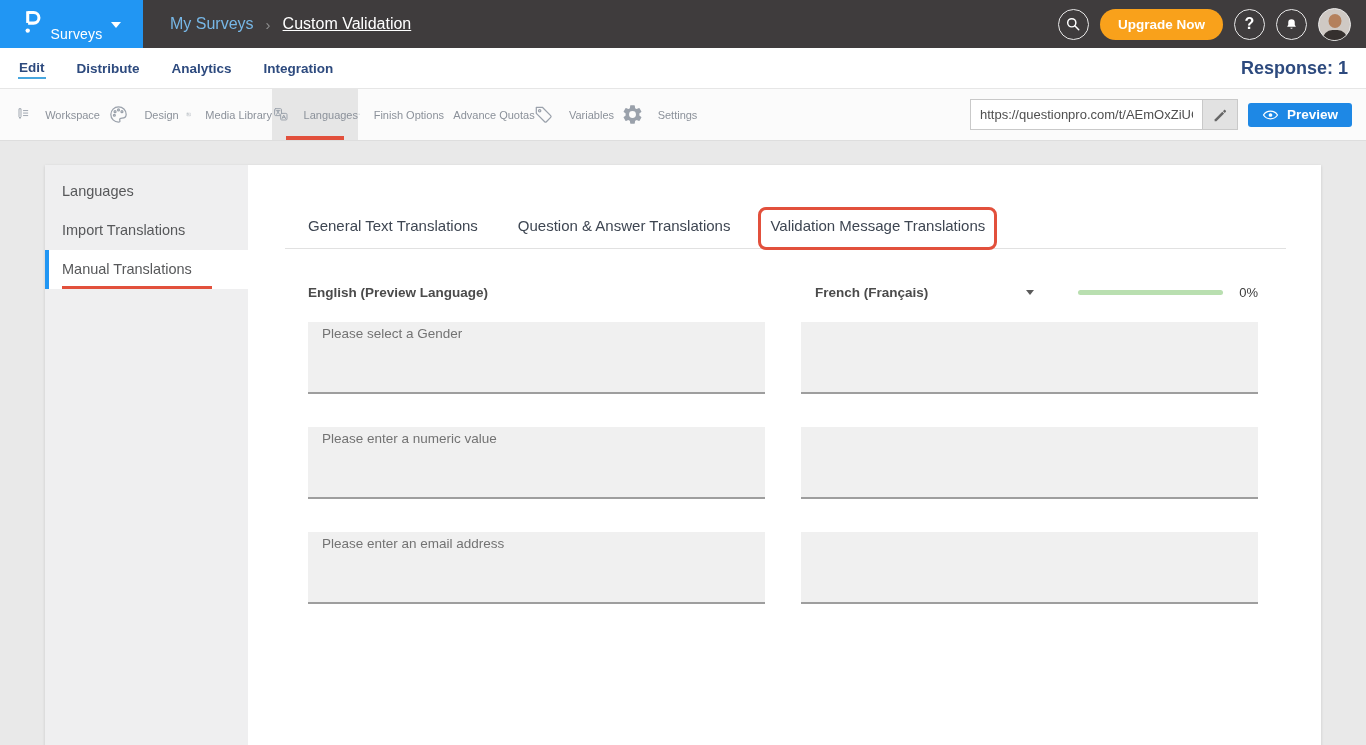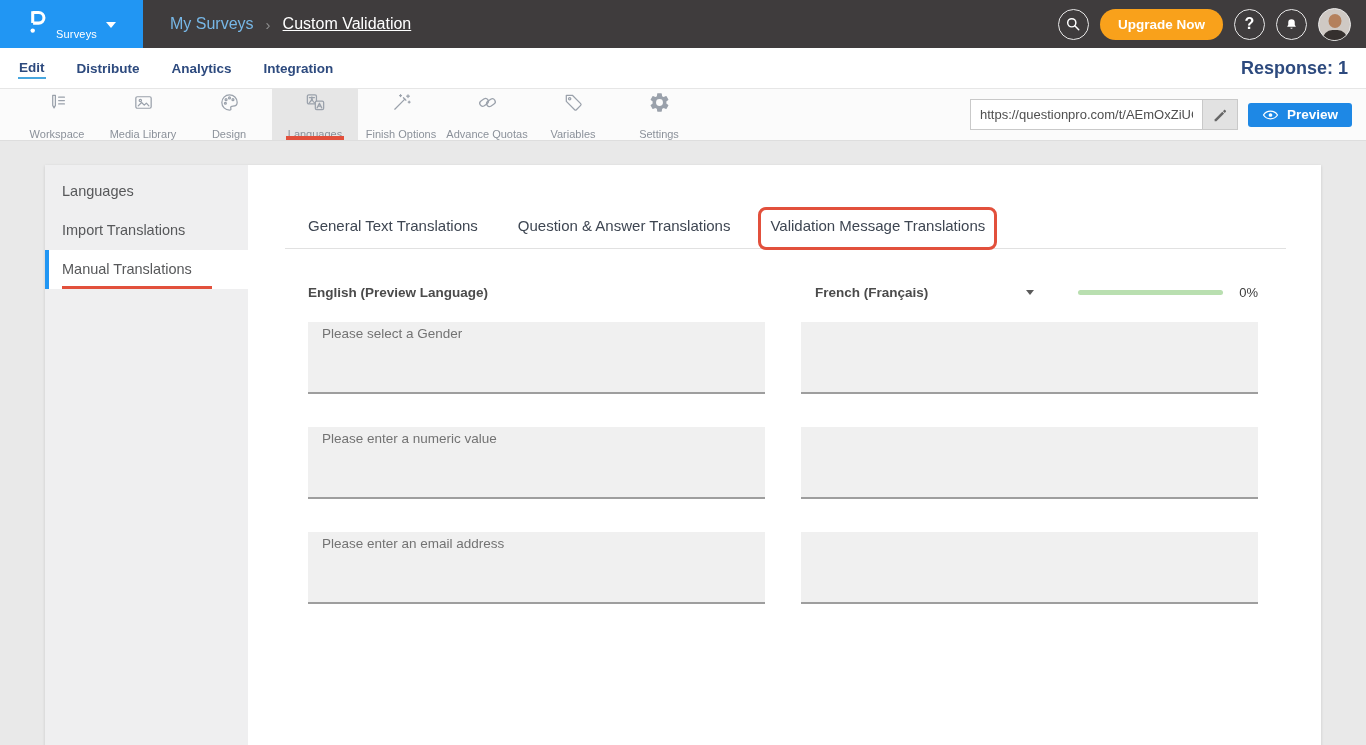--- a/index.html
+++ b/index.html
@@ -2,21 +2,21 @@
 <html><head>
 <meta charset="utf-8">
 <style>
   * { box-sizing: border-box; margin: 0; padding: 0; }
   html,body { width:1366px; height:745px; overflow:hidden; }
   body { font-family:"Liberation Sans", sans-serif; background:#e9e9e9; position:relative; }
 
   
   .header { height:48px; background:#3f3c3d; display:flex; align-items:center; }
   .logo-block { width:143px; height:48px; background:#2196f3; display:flex; align-items:center; justify-content:center; gap:9px; cursor:pointer; }
-  .logo-block .product { color:#fff; font-size:11px; font-weight:500; letter-spacing:.2px;margin-top:20px; }
+  .logo-block .product { color:#fff; font-size:14px; font-weight:500; letter-spacing:.2px;margin-top:20px; }
   .caret-down-white { width:0; height:0; border-left:5px solid transparent; border-right:5px solid transparent; border-top:6px solid #fff; margin-top:2px; }
   .breadcrumb { margin-left:27px; font-size:16px; display:flex; align-items:center; gap:12px; }
   .breadcrumb .parent { color:#77b7e6; cursor:pointer; }
   .breadcrumb .sep { color:#8f8f8f; font-size:15px; }
   .breadcrumb .current { color:#ffffff;text-decoration:underline; }
   .header-right { margin-left:auto; margin-right:15px; display:flex; align-items:center; gap:11px; }
   .icon-circle { width:31px; height:31px; border-radius:50%; border:1.6px solid #e8e8e8; display:flex; align-items:center; justify-content:center; color:#fff; cursor:pointer; }
   .icon-circle.help { font-size:16px; font-weight:bold; }
   .upgrade-btn { height:31px; background:#f9a11b; border:none; border-radius:16px; color:#fff; font-weight:bold; font-size:13.5px; padding:0 18px; cursor:pointer; font-family:inherit; }
   .avatar { width:33px; height:33px; border-radius:50%; border:1.6px solid #e8e8e8; background:#cfc9c4; position:relative; overflow:hidden; cursor:pointer; }
@@ -24,21 +24,21 @@
   .avatar .shoulders { position:absolute; bottom:-3px; left:50%; transform:translateX(-50%); width:25px; height:13px; border-radius:10px 10px 0 0; background:#35302e; }
 
   
   .navbar { height:41px; background:#fff; border-bottom:1px solid #e6e6e6; display:flex; align-items:center; padding:0 18px; gap:30px; }
   .nav-item { font-size:13.5px; font-weight:600; color:#2d4a7e; cursor:pointer; padding:2px 1px; }
   .nav-item.active { border-bottom:2px solid #46a6df; }
   .response { margin-left:auto; font-size:18px; font-weight:600; color:#2d4a7e; }
 
   
   .toolbar { height:52px; background:#fbfbfb; border-bottom:1px solid #dedede; display:flex; align-items:stretch; padding-left:14px; }
-  .tool-item { width:86px; display:flex; flex-direction:column; align-items:center; justify-content:flex-end; gap:14px; cursor:pointer; position:relative; }
+  .tool-item { width:86px; display:flex; flex-direction:row; align-items:center; justify-content:center; gap:14px; cursor:pointer; position:relative; }
   .tool-item .t-label { font-size:11px; color:#8b919a; white-space:nowrap; }
   .tool-item svg { stroke:#9aa1ab; fill:none; stroke-width:1.3; stroke-linecap:round; stroke-linejoin:round; }
   .tool-item.active { background:#e6e6e6; }
   .red-underline-toolbar { position:absolute; bottom:0; left:50%; transform:translateX(-50%); width:58px; height:4px; background:#e2503c; }
   .toolbar-right { margin-left:auto; display:flex; align-items:center; margin-right:14px; gap:10px; }
   .url-group { display:flex; align-items:stretch; height:31px; }
   .url-input { width:232px; border:1px solid #c9c9c9; border-right:none; background:#fff; font-size:13px; color:#4f4f4f; padding:0 9px; font-family:inherit; outline:none; }
   .url-edit { width:36px; background:#e2e2e2; border:1px solid #c9c9c9; display:flex; align-items:center; justify-content:center; cursor:pointer; }
   .preview-btn { height:24px; background:#1e88e5; border:none; border-radius:3px; color:#fff; font-size:13.5px; font-weight:600; padding:0 14px; display:flex; align-items:center; gap:8px; cursor:pointer; font-family:inherit; }
 
@@ -131,36 +131,36 @@
   <div class="tool-item">
     <svg width="23" height="23" viewBox="0 0 24 24">
         <path d="M7 4.5v10.5l1.4 2.6 1.4-2.6V4.5z"></path>
         <path d="M13.2 6.5h6M13.2 10h6M13.2 13.5h6"></path>
       </svg>
     <span class="t-label">Workspace</span>
   </div>
 
   <div class="tool-item">
     <svg width="23" height="23" viewBox="0 0 24 24">
-        <rect x="4" y="6" width="16" height="12" rx="1.5"></rect>
-        <circle cx="8.7" cy="10" r="1.2"></circle>
-        <path d="M6.5 15.5l3.5-3.5 2.8 2.8 2.2-2.2 2.6 2.9"></path>
-      </svg>
-    <span class="t-label">Media Library</span>
-  </div>
-
-  <div class="tool-item">
-    <svg width="23" height="23" viewBox="0 0 24 24">
         <path d="M12 4a8 8 0 1 0 0 16c1.3 0 1.8-.9 1.4-1.8-.5-1.1 0-2 1.1-2.2 1.7-.3 5.5.5 5.5-4C20 7.2 16.4 4 12 4z"></path>
         <circle cx="8.4" cy="9" r="1"></circle>
         <circle cx="12" cy="7.2" r="1"></circle>
         <circle cx="15.6" cy="9" r="1"></circle>
         <circle cx="7.7" cy="12.8" r="1"></circle>
       </svg>
     <span class="t-label">Design</span>
+  </div>
+
+  <div class="tool-item">
+    <svg width="23" height="23" viewBox="0 0 24 24">
+        <rect x="4" y="6" width="16" height="12" rx="1.5"></rect>
+        <circle cx="8.7" cy="10" r="1.2"></circle>
+        <path d="M6.5 15.5l3.5-3.5 2.8 2.8 2.2-2.2 2.6 2.9"></path>
+      </svg>
+    <span class="t-label">Media Library</span>
   </div>
 
   <div class="tool-item active">
     <svg width="23" height="23" viewBox="0 0 24 24">
         <rect x="3.5" y="4" width="9.5" height="9.5" rx="1.5"></rect>
         <path d="M5.6 6.8h5.3M8.2 6.2v.6M8.2 7.4c0 2.1-1 3.8-2.6 4.9M8.2 7.4c.3 2.1 1.3 4 2.7 4.9"></path>
         <rect x="11.8" y="10.5" width="8.7" height="9" rx="1.5" fill="#e6e6e6"></rect>
         <path d="M13.7 17.6l2.4-4.8 2.4 4.8M14.6 15.9h3"></path>
       </svg>
     <span class="t-label">Languages</span>

